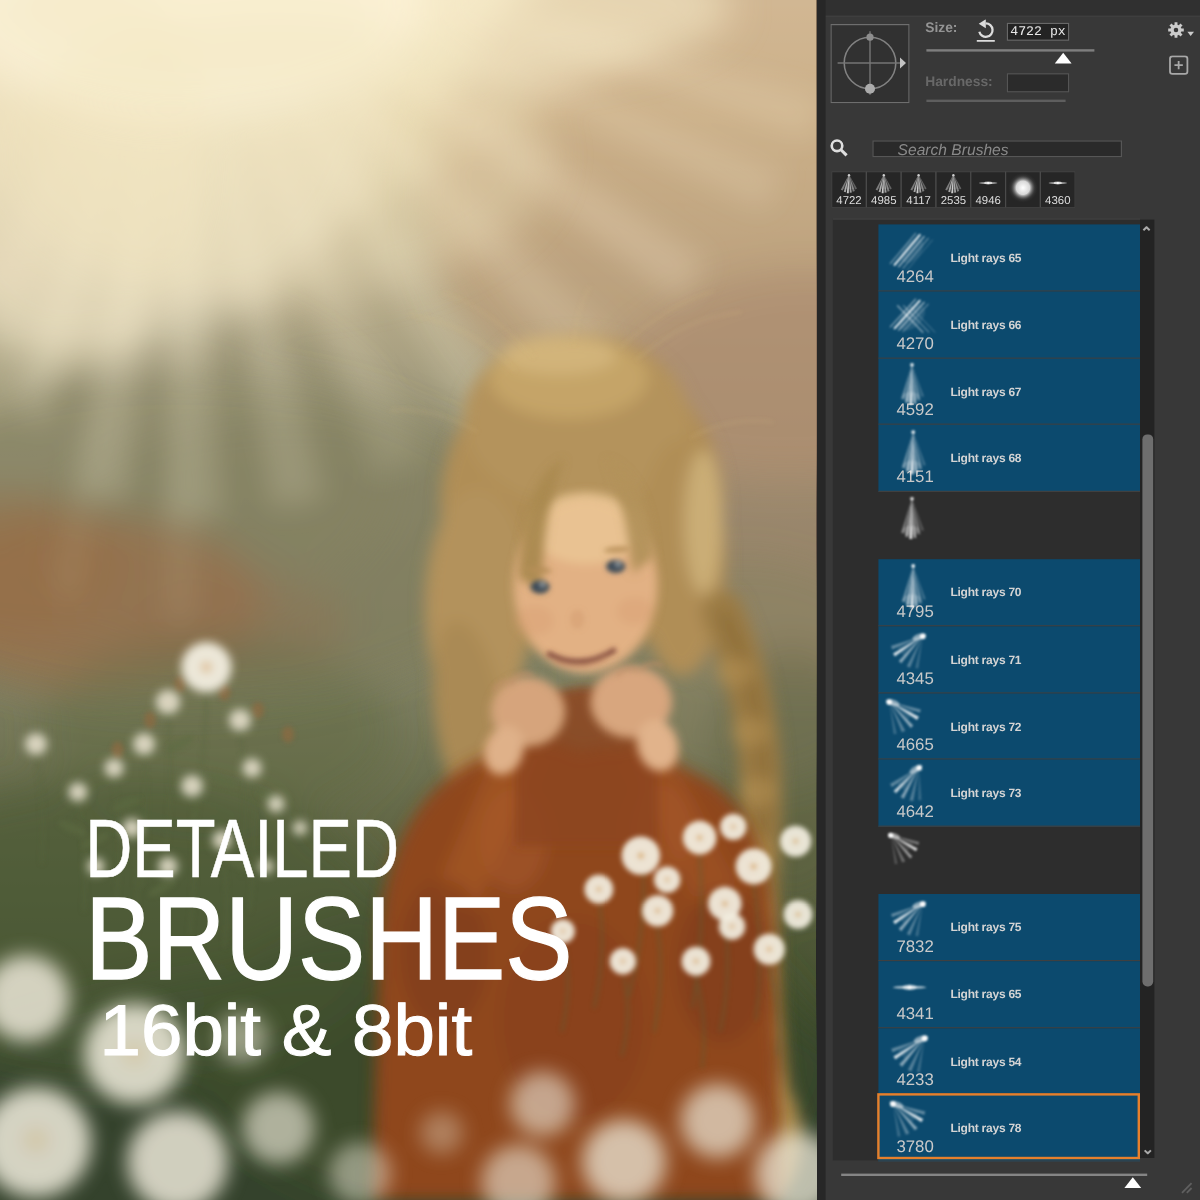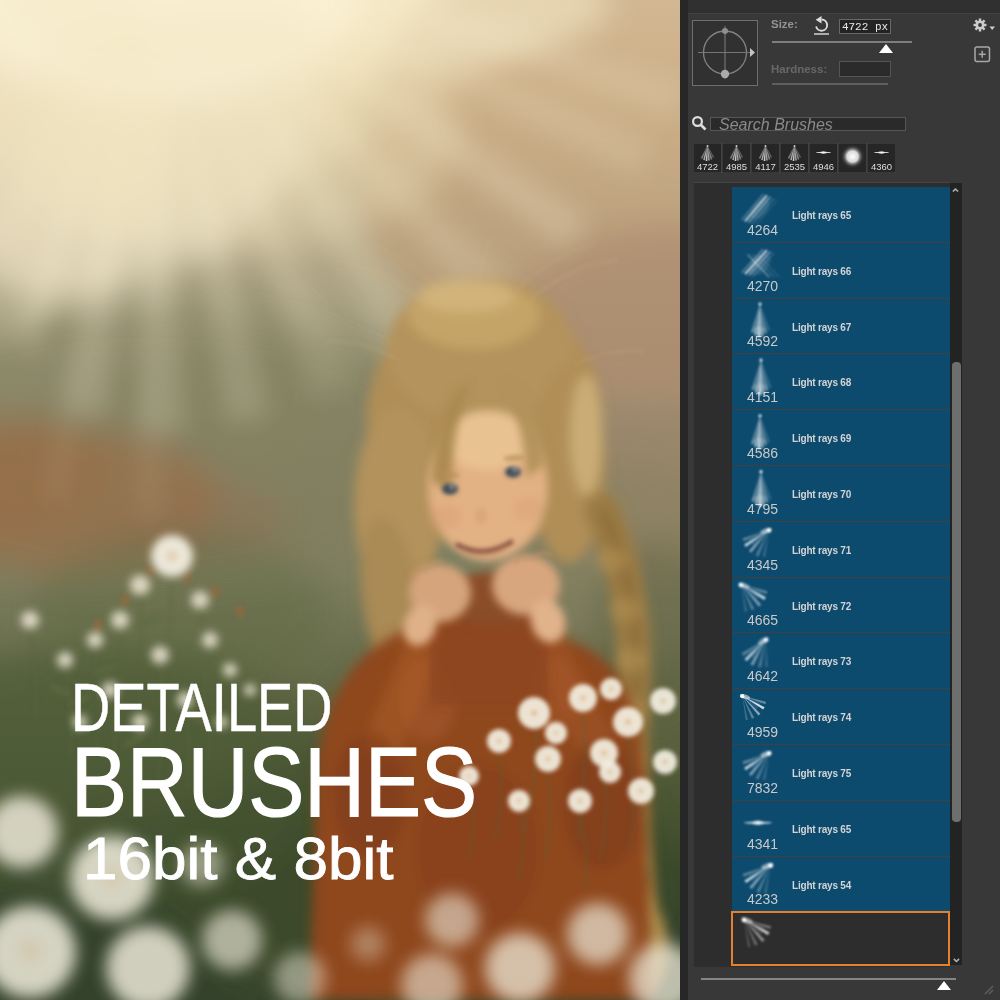--- a/index.html
+++ b/index.html
@@ -8,21 +8,21 @@
 .vstrip{position:absolute;left:0;top:0;width:8px;height:1000px;background:#272727;}
 .pvbox{position:absolute;left:12px;top:20px;}
 .abs{position:absolute;}
 .lbl{position:absolute;font-size:11.5px;font-weight:700;color:#949494;}
 .dim{color:#686868;text-align:right;}
 .field{position:absolute;background:#232323;border:1px solid #686868;color:#e8e8e8;font-size:11px;text-align:center;padding-top:1px;}
 .field2{position:absolute;background:#2b2b2b;border:1px solid #555;}
 .track{position:absolute;height:1.5px;background:#7e7e7e;}
 .dim2{background:#5e5e5e;}
 .tri{position:absolute;width:0;height:0;border-left:7px solid transparent;border-right:7px solid transparent;border-bottom:9px solid #fff;}
-.search{position:absolute;left:30px;top:117px;width:186px;height:12px;background:#2a2a2a;border:1px solid #565656;color:#8a8a8a;font-style:italic;font-size:16px;padding-left:8px;line-height:13px;}
+.search{position:absolute;left:47px;top:117px;width:186px;height:12px;background:#2a2a2a;border:1px solid #565656;color:#8a8a8a;font-style:italic;font-size:13px;padding-left:20px;line-height:13px;}
 .list{position:absolute;left:14px;top:182px;width:256px;height:784px;background:#2d2d2d;border-top:1px solid #454545;}
 .row{position:absolute;left:38px;width:218px;background:#0c4a6e;border-bottom:1px solid #404040;}
 .rlabel{position:absolute;left:60px;top:23px;font-size:10px;font-weight:700;letter-spacing:-0.2px;color:#d4d4d4;}
 .rnum{position:absolute;left:15px;bottom:4px;font-size:14px;color:#c9c9c9;}
 .sel{position:absolute;left:37px;width:215px;border:2px solid #e6802c;background:transparent;z-index:5;}
 .sbar{position:absolute;left:270px;top:183px;width:12px;height:782px;background:#232323;}
 .sthumb{position:absolute;left:271.5px;top:362px;width:9px;height:460px;background:#6e6e6e;border-radius:4px;}
 .chev{position:absolute;color:#aaa;font-size:13px;font-weight:700;}
 .t1,.t2,.t3{position:absolute;color:#fff;font-weight:400;line-height:1;white-space:nowrap;transform-origin:0 0;}
 </style></head><body>
@@ -471,55 +471,51 @@
 <div class="rnum">4270</div>
 </div>
 <div class="row" style="top:115.6px;height:54.8px;">
 <div class="rlabel">Light rays 67</div>
 <div class="rnum">4592</div>
 </div>
 <div class="row" style="top:171.4px;height:54.8px;">
 <div class="rlabel">Light rays 68</div>
 <div class="rnum">4151</div>
 </div>
-<div class="row" style="top:227.2px;height:54.8px;">
-<div class="rlabel">Light rays 69</div>
-<div class="rnum">4586</div>
-</div>
 <div class="row" style="top:283.0px;height:54.8px;">
 <div class="rlabel">Light rays 70</div>
 <div class="rnum">4795</div>
 </div>
 <div class="row" style="top:338.8px;height:54.8px;">
 <div class="rlabel">Light rays 71</div>
 <div class="rnum">4345</div>
 </div>
 <div class="row" style="top:394.6px;height:54.8px;">
 <div class="rlabel">Light rays 72</div>
 <div class="rnum">4665</div>
 </div>
 <div class="row" style="top:450.4px;height:54.8px;">
 <div class="rlabel">Light rays 73</div>
 <div class="rnum">4642</div>
 </div>
-<div class="row" style="top:506.2px;height:54.8px;">
-<div class="rlabel">Light rays 74</div>
-<div class="rnum">4959</div>
-</div>
 <div class="row" style="top:562.0px;height:54.8px;">
 <div class="rlabel">Light rays 75</div>
 <div class="rnum">7832</div>
 </div>
 <div class="row" style="top:617.8px;height:54.8px;">
 <div class="rlabel">Light rays 65</div>
 <div class="rnum">4341</div>
 </div>
 <div class="row" style="top:673.6px;height:54.8px;">
 <div class="rlabel">Light rays 54</div>
 <div class="rnum">4233</div>
+</div>
+<div class="row" style="top:729.4px;height:54.8px;">
+<div class="rlabel">Light rays 78</div>
+<div class="rnum">3780</div>
 </div>
 <svg class="abs" style="left:38px;top:0;" width="60" height="784" viewBox="0 0 60 784">
 <g transform="translate(8,6.0)">
             <use href="#diag"></use>
           </g>
 <g transform="translate(8,61.8)">
             <use href="#diagX"></use>
           </g>
 <g transform="translate(8,117.6) scale(1)">
             <use href="#fanV"></use>

